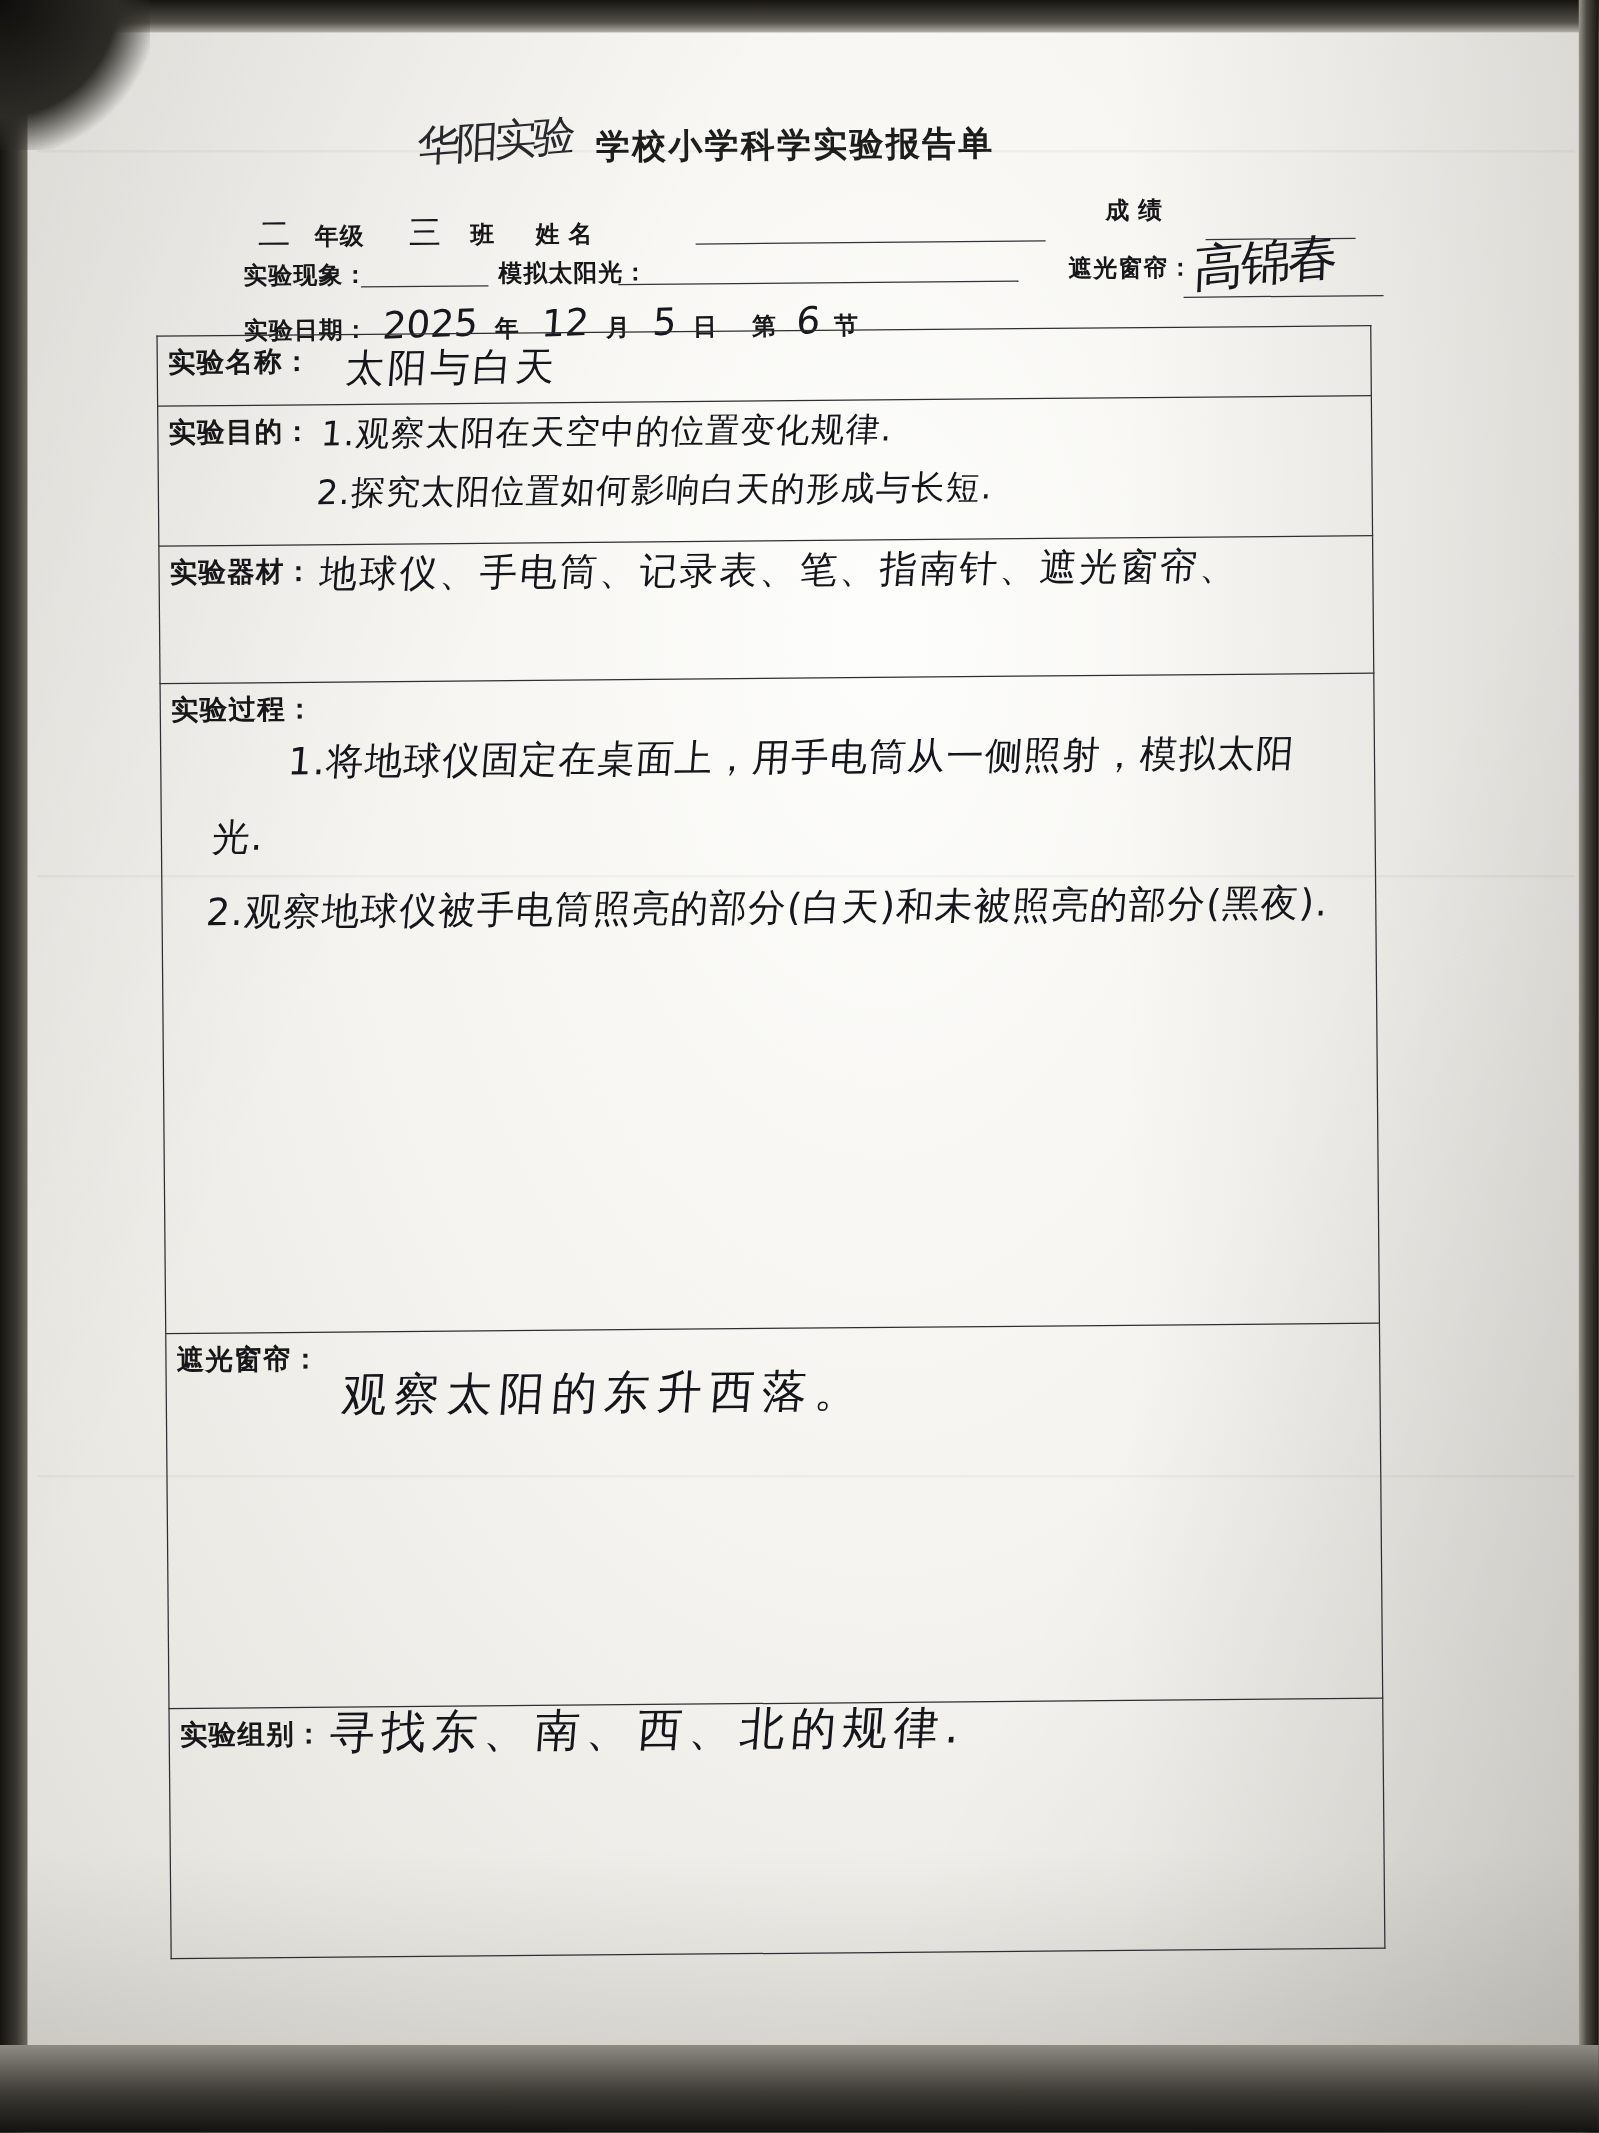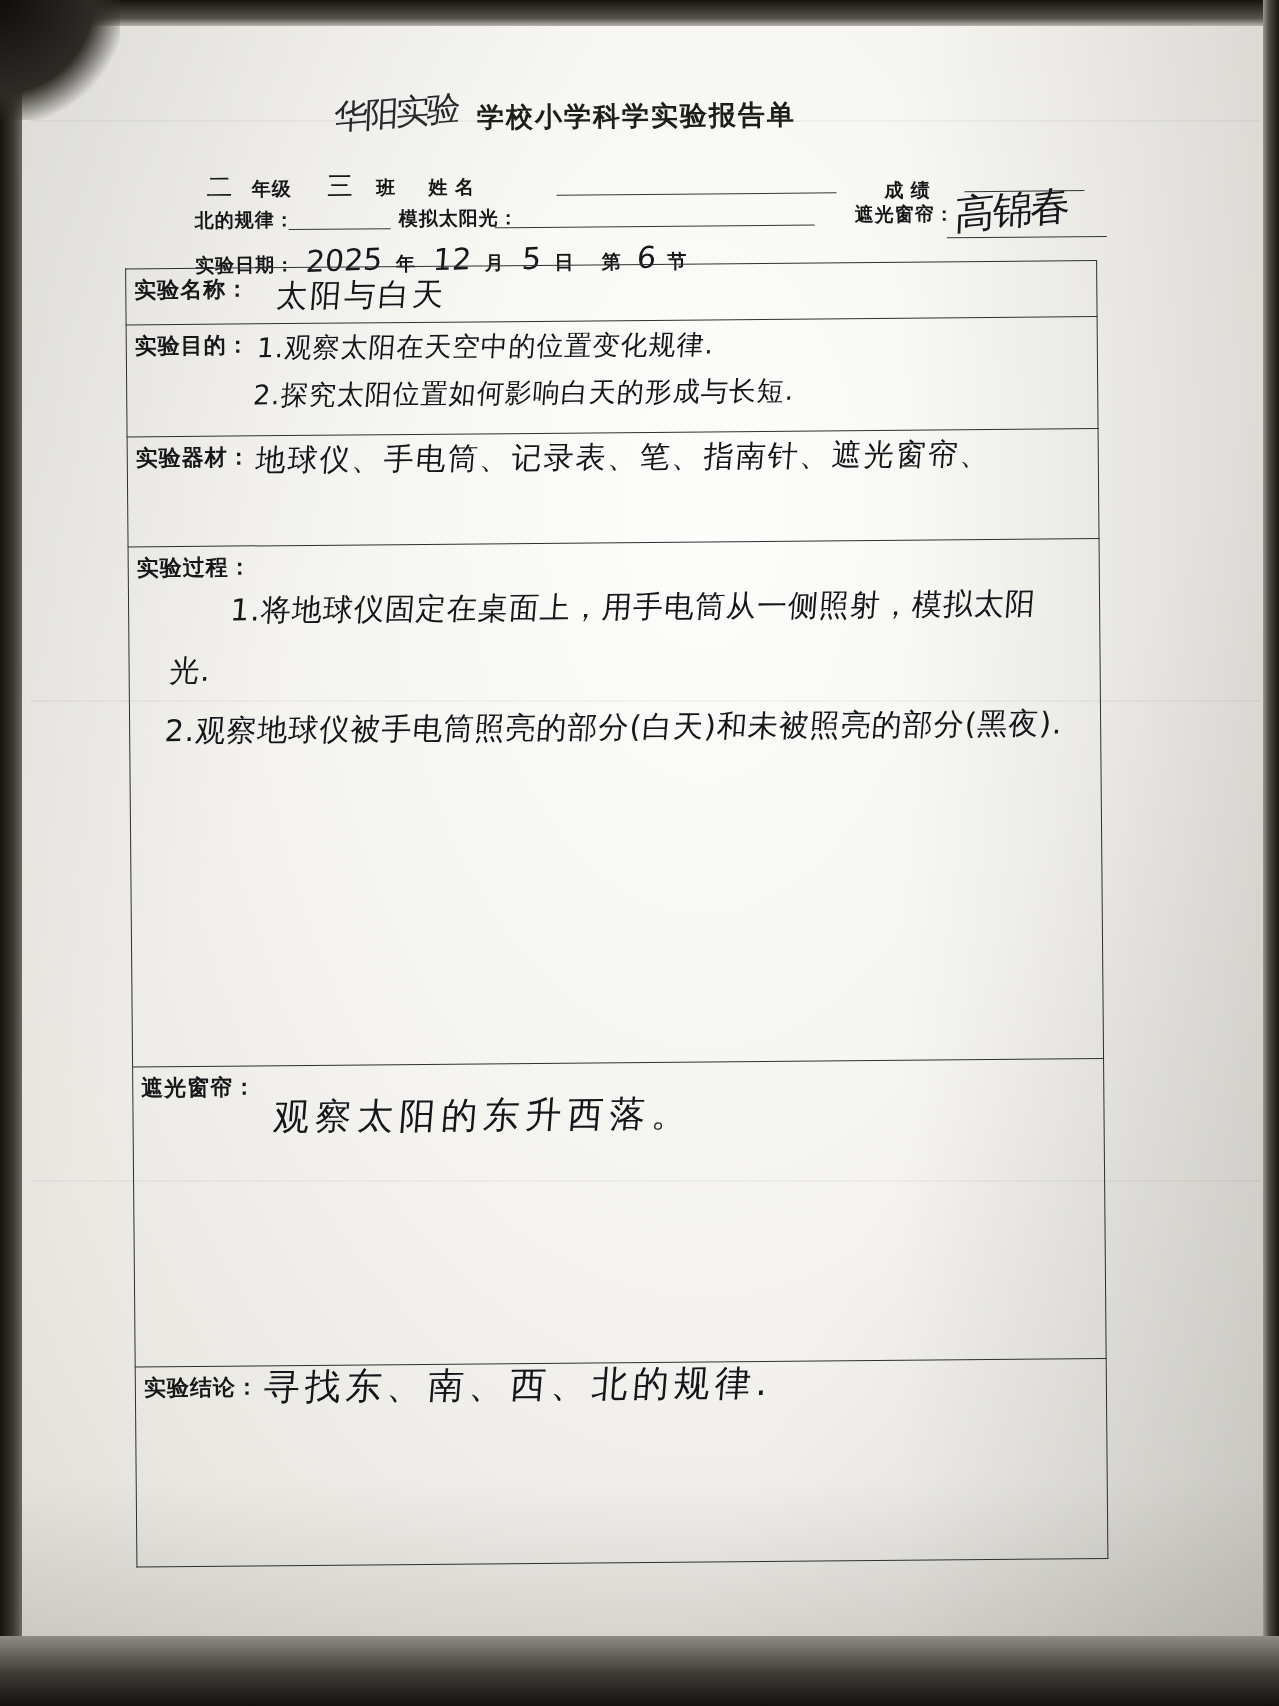--- a/index.html
+++ b/index.html
@@ -156,28 +156,28 @@
       <div class="rowline" style="left:190px; top:140px;">
         <span class="hw" style="font-size:26px;">二</span>
         <span class="lbl" style="margin-left:14px;">年级</span>
         <span class="hw" style="font-size:26px; margin-left:30px;">三</span>
         <span class="lbl" style="margin-left:18px;">班</span>
         <span class="lbl" style="margin-left:27px;">姓  名</span>
         <span class="hw" style="margin-left:10px;"></span>
       </div>
       <div class="thinline" style="left:540px; top:168px; width:280px;"></div>
 
-      <div class="rowline" style="left:868px; top:154px;">
+      <div class="rowline" style="left:868px; top:132px;">
         <span class="lbl">成  绩</span>
         <span class="hw" style="margin-left:10px;"></span>
       </div>
       <div class="thinline" style="left:948px; top:168px; width:120px;"></div>
 
       <div class="rowline" style="left:178px; top:178px;">
-        <span class="lbl">北的规律：</span>
+        <span class="lbl">实验现象：</span>
         <span class="hw" style="margin-left:8px;"></span>
       </div>
       <div class="thinline" style="left:272px; top:200px; width:102px;"></div>
 
       <div class="rowline" style="left:382px; top:178px;">
         <span class="lbl">模拟太阳光：</span>
         <span class="hw" style="margin-left:8px;"></span>
       </div>
       <div class="thinline" style="left:478px; top:200px; width:320px;"></div>
 
@@ -234,21 +234,21 @@
 
         <tr style="height:300px;">
           <td>
             <span class="cell-lbl">遮光窗帘：</span>
             <span class="cell-val hw" style="position:absolute; left:140px; top:24px; width:800px; font-size:36px; letter-spacing:6px; transform:skewX(-5deg);">观察太阳的东升西落。</span>
           </td>
         </tr>
 
         <tr style="height:200px;">
           <td>
-            <span class="cell-lbl">实验结论：</span>
+            <span class="cell-lbl">实验组别：</span>
             <span class="cell-val hw" style="position:absolute; left:128px; top:-6px; width:820px; font-size:36px; letter-spacing:5px; transform:skewX(-5deg);">寻找东、南、西、北的规律.</span>
           </td>
         </tr>
       </tbody>
         </table>
 
     </div>
   </div>
 
   <div class="edge edge-left"></div>

